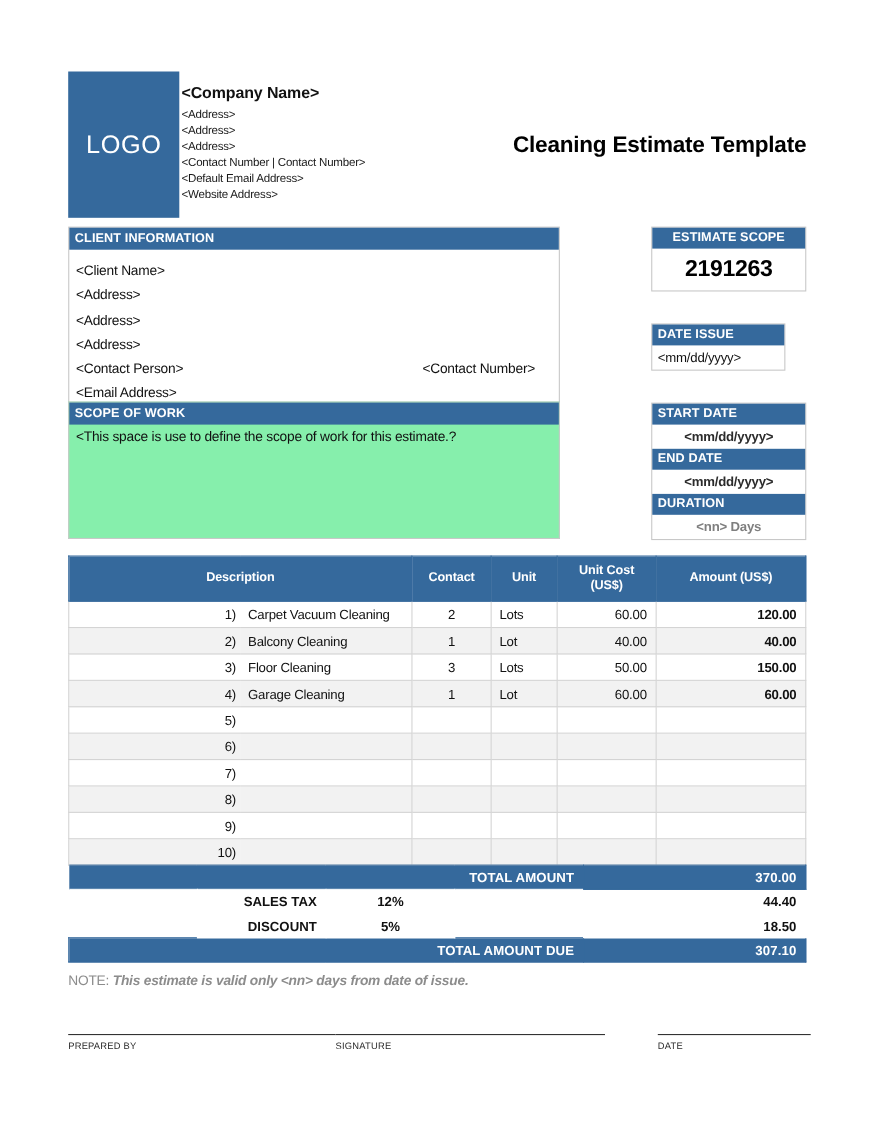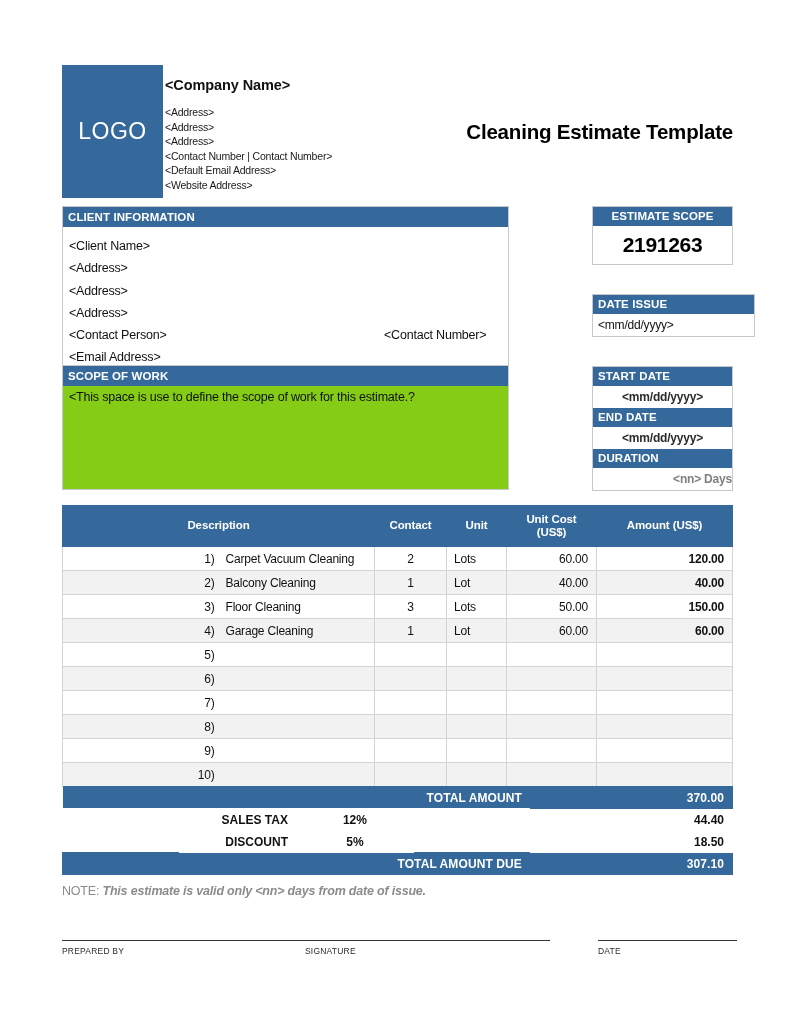--- a/index.html
+++ b/index.html
@@ -45,21 +45,21 @@
   }
   .company-block {
     position: absolute;
     left: 103px; top: 12px;
     width: 280px;
   }
   .company-name {
     font-size: 14.5px;
     font-weight: bold;
     color: #111111;
-    margin-bottom: 12px;
+    margin-bottom: 4px;
     letter-spacing: -0.1px;
   }
   .company-line {
     font-size: 10.5px;
     color: #1a1a1a;
     line-height: 14.6px;
     letter-spacing: -0.2px;
   }
   .doc-title {
     position: absolute;
@@ -113,21 +113,21 @@
   }
 
   
   .scope-box {
     position: absolute;
     left: 62px; top: 365px;
     width: 447px;
     height: 125px;
     border: 1px solid #c8c8c8;
     box-sizing: border-box;
-    background: #84cc16;
+    background: #86efac;
   }
   .scope-bar {
     height: 20px;
     line-height: 20px;
     padding-left: 5px;
   }
   .scope-body {
     padding: 4px 6px;
     font-size: 12.5px;
     color: #111111;
@@ -154,21 +154,21 @@
     text-align: center;
     font-size: 21px;
     font-weight: bold;
     color: #000000;
     letter-spacing: -0.3px;
   }
 
   .issue-box {
     position: absolute;
     left: 592px; top: 294px;
-    width: 163px;
+    width: 122px;
     border: 1px solid #c8c8c8;
     box-sizing: border-box;
     background: #ffffff;
   }
   .issue-bar {
     height: 19px;
     line-height: 19px;
     padding-left: 5px;
   }
   .issue-value {
@@ -197,21 +197,20 @@
     height: 22px;
     line-height: 22px;
     text-align: center;
     font-size: 12px;
     font-weight: bold;
     color: #2b2b2b;
     letter-spacing: -0.2px;
   }
   .date-value.muted {
     color: #7f7f7f;
-    text-align: right;
   }
 
   
   .items {
     position: absolute;
     left: 62px; top: 505px;
     width: 671px;
     border-collapse: collapse;
     table-layout: fixed;
   }

